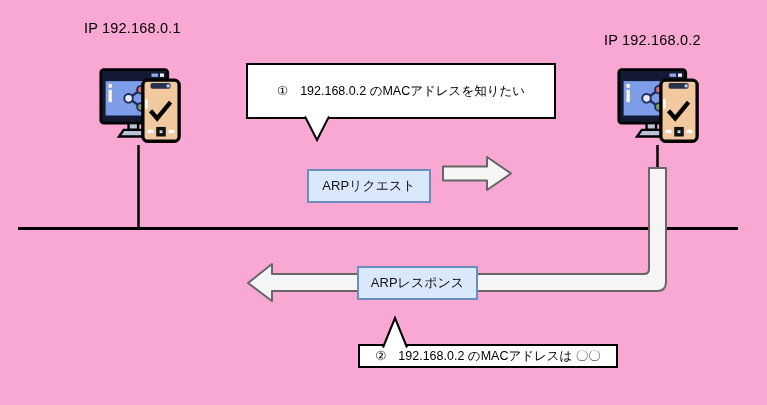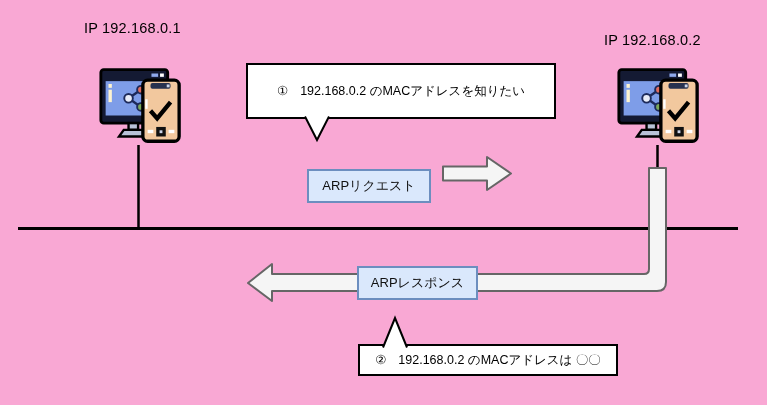--- a/index.html
+++ b/index.html
@@ -110,21 +110,21 @@
   <div class="abs callout" style="left:246px;top:63px;width:310px;height:56px;">
     <div>
       <span class="num">①</span><span>192.168.0.2 のMACアドレスを知りたい</span>
     </div>
   </div>
 
   <div class="abs pill" style="left:307px;top:169px;width:124px;height:34px;">ARPリクエスト</div>
 
   <div class="abs pill" style="left:357px;top:266px;width:121px;height:34px;">ARPレスポンス</div>
 
-  <div class="abs callout" style="left:358px;top:344px;width:260px;height:32px;">
+  <div class="abs callout" style="left:358px;top:344px;width:260px;height:24px;">
     <div>
       <span class="num">②</span><span>192.168.0.2 のMACアドレスは 〇〇</span>
     </div>
   </div>
 
   <svg class="layer tails-layer" width="767" height="405" viewBox="0 0 767 405">
     <path d="M305,116.5 L317,140 L329,116.5" fill="#ffffff" stroke="#000000" stroke-width="2"></path>
     <path d="M383,347.5 L395,318 L407,347.5" fill="#ffffff" stroke="#000000" stroke-width="2"></path>
   </svg>
 

